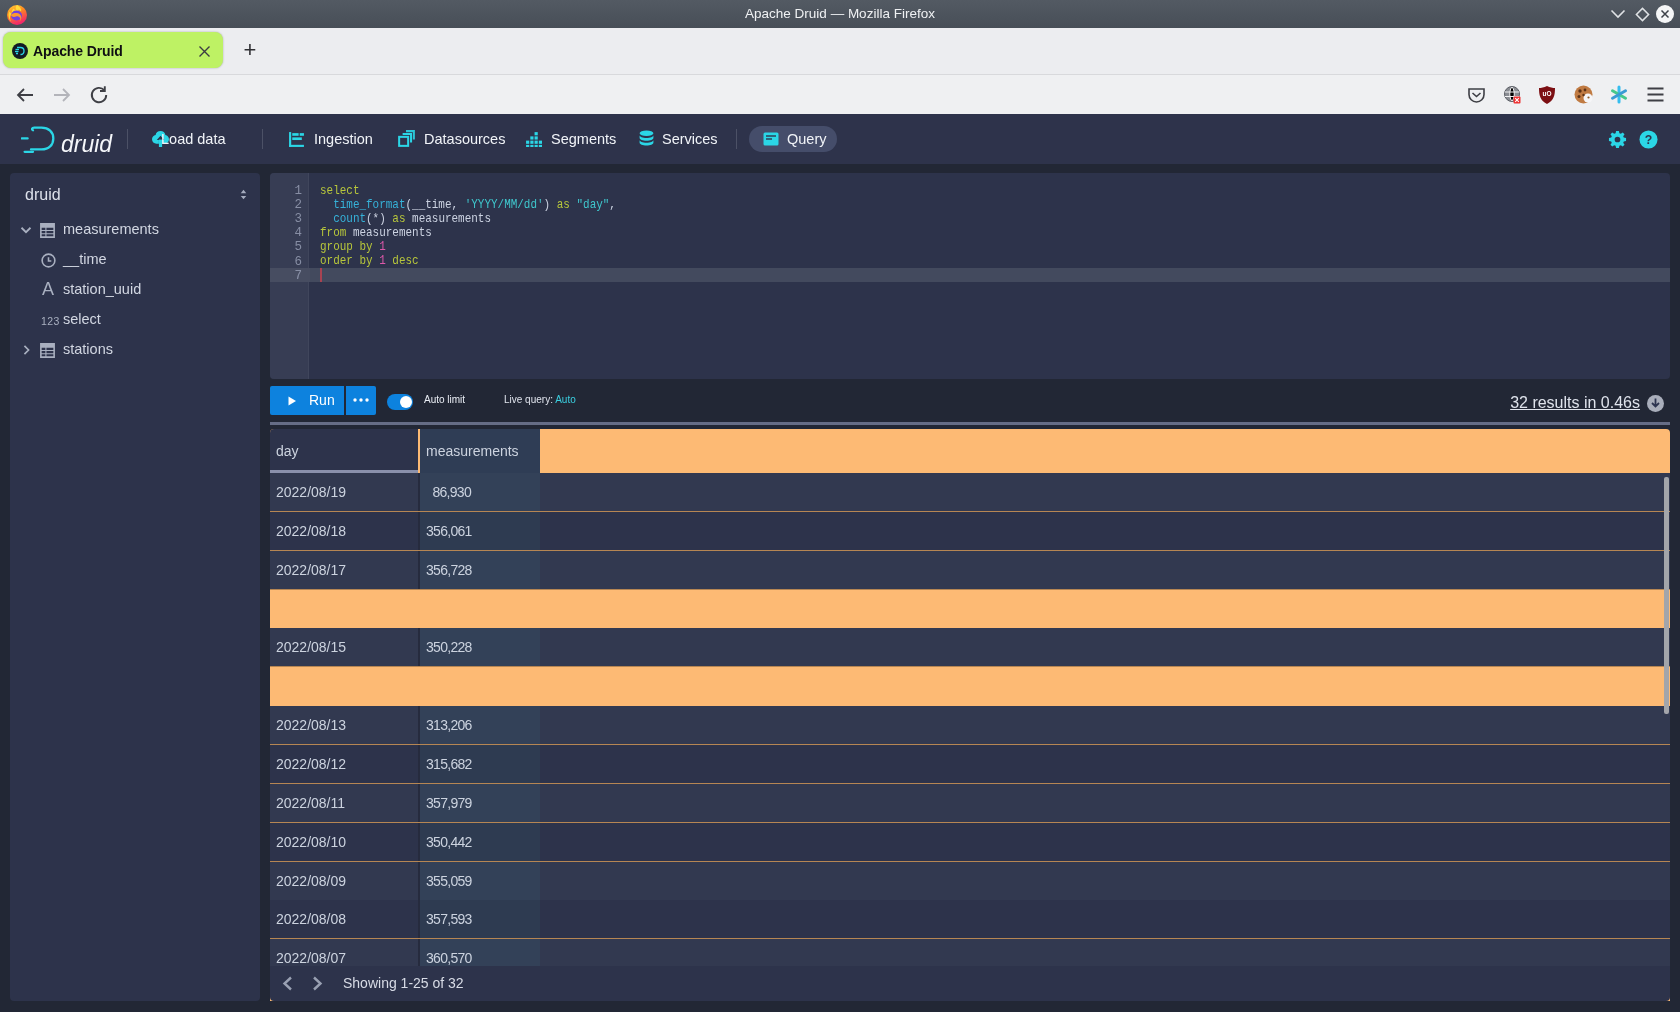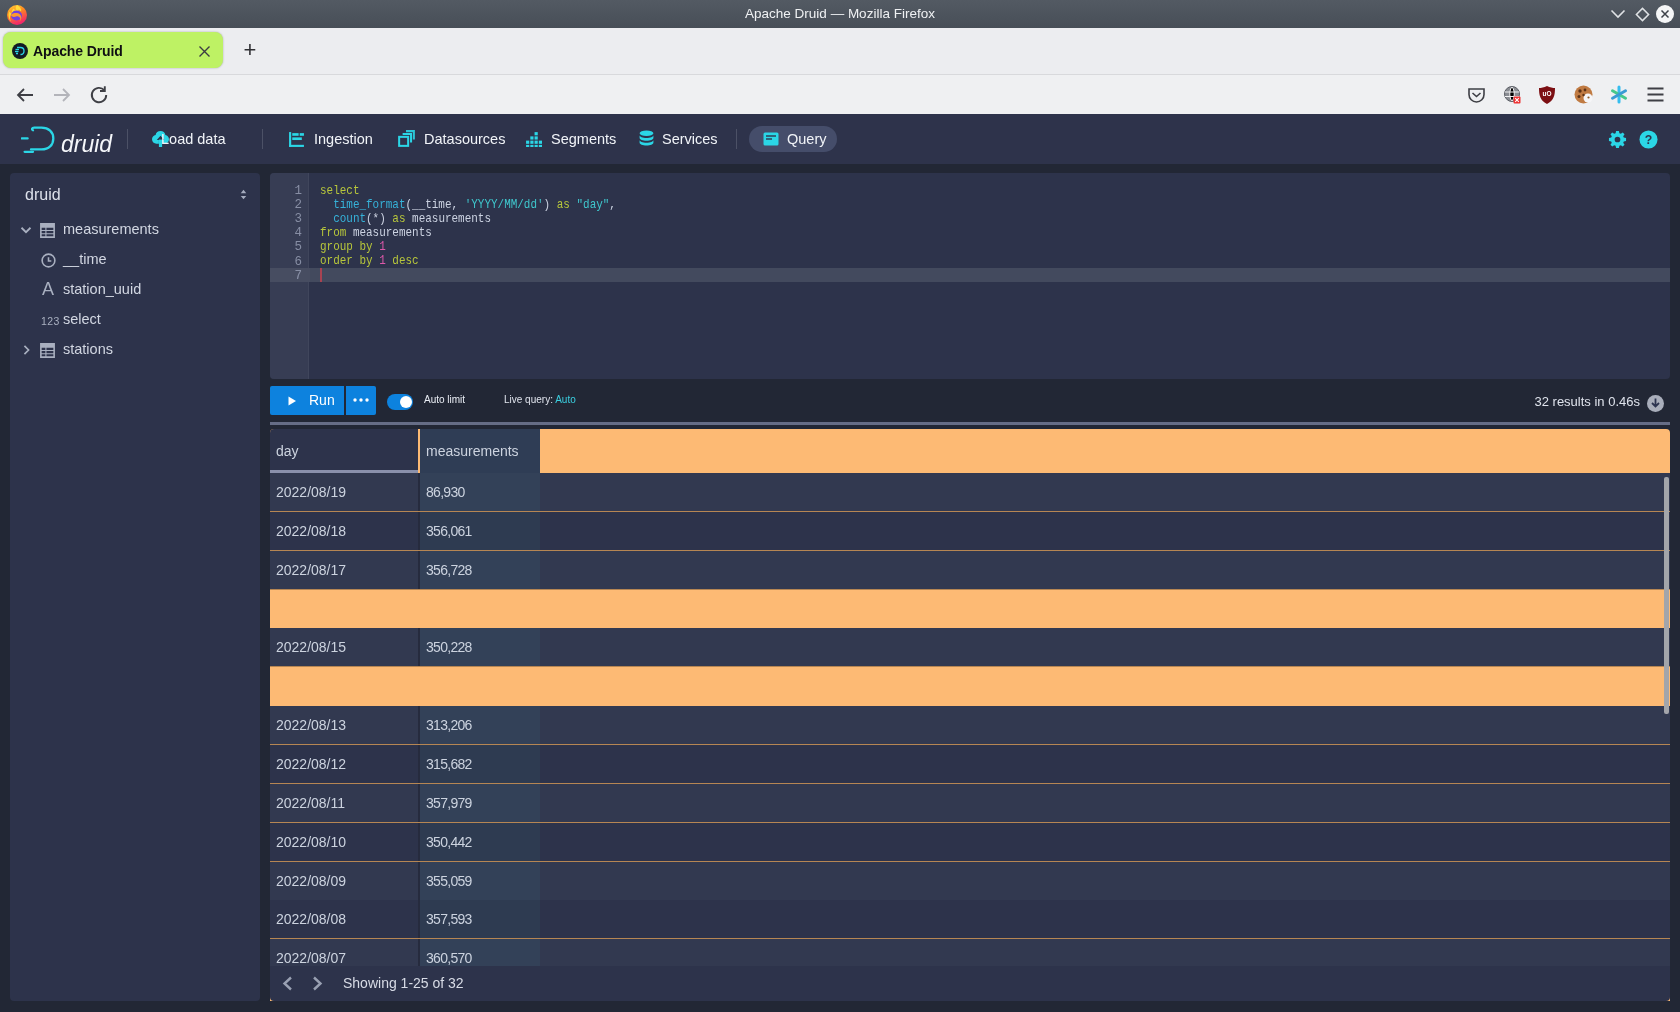--- a/index.html
+++ b/index.html
@@ -54,31 +54,31 @@
   
   #runbtn { position:absolute; left:270px; top:386px; width:74px; height:29px;
     background:#0d82de; border-radius:2px 0 0 2px; color:#fff; font-size:14px; }
   #morebtn { position:absolute; left:346px; top:386px; width:30px; height:29px;
     background:#0d82de; border-radius:0 2px 2px 0; }
   #toggle { position:absolute; left:387px; top:394px; width:26px; height:16px;
     background:#0d82de; border-radius:8px; }
   #toggle .knob { position:absolute; left:13px; top:2px; width:12px; height:12px;
     background:#fff; border-radius:50%; }
   .runlbl { position:absolute; top:394px; font-size:10px; color:#e9edf4; }
-  #results-meta { position:absolute; top:394px; right:40px; font-size:13px; color:#dfe3ec; }
+  #results-meta { position:absolute; top:394px; right:40px; font-size:16px; color:#dfe3ec;text-decoration:underline; }
   #divider { position:absolute; left:270px; top:422px; width:1400px; height:3px; background:#666d86; }
   
   #table { position:absolute; left:270px; top:429px; width:1400px; height:572px;
     background:#fdba74; border-radius:4px 4px 0 0; overflow:hidden; font-size:14px; color:#ccd3df; }
   .hrow { position:absolute; left:0; top:0; width:1400px; height:44px; }
   .hcell { position:absolute; top:0; height:44px; line-height:44px; padding-left:6px; }
   .row { position:absolute; left:0; width:1400px; height:39px; }
   .row .c1 { position:absolute; left:0; top:0; width:148px; height:38px; line-height:38px; padding-left:6px; }
   .row .c2 { position:absolute; left:150px; top:0; width:120px; height:38px; line-height:38px; }
-  .row .c2 span { display:block; width:45px; text-align:left; letter-spacing:-0.7px; margin-left:6px;}
+  .row .c2 span { display:block; width:45px; text-align:right; letter-spacing:-0.7px; margin-left:6px;}
   #pagination { position:absolute; left:270px; top:966px; width:1400px; height:35px;
     background:#2d334b; font-size:14px; color:#d8dce6; border-radius:0 0 4px 4px; }
   #scrollthumb { position:absolute; left:1664px; top:477px; width:5px; height:237px;
     background:#a3a5aa; border-radius:2px; }
 </style>
 </head>
 <body>
 
 <div id="titlebar">
   <div class="title">Apache Druid — Mozilla Firefox</div>

